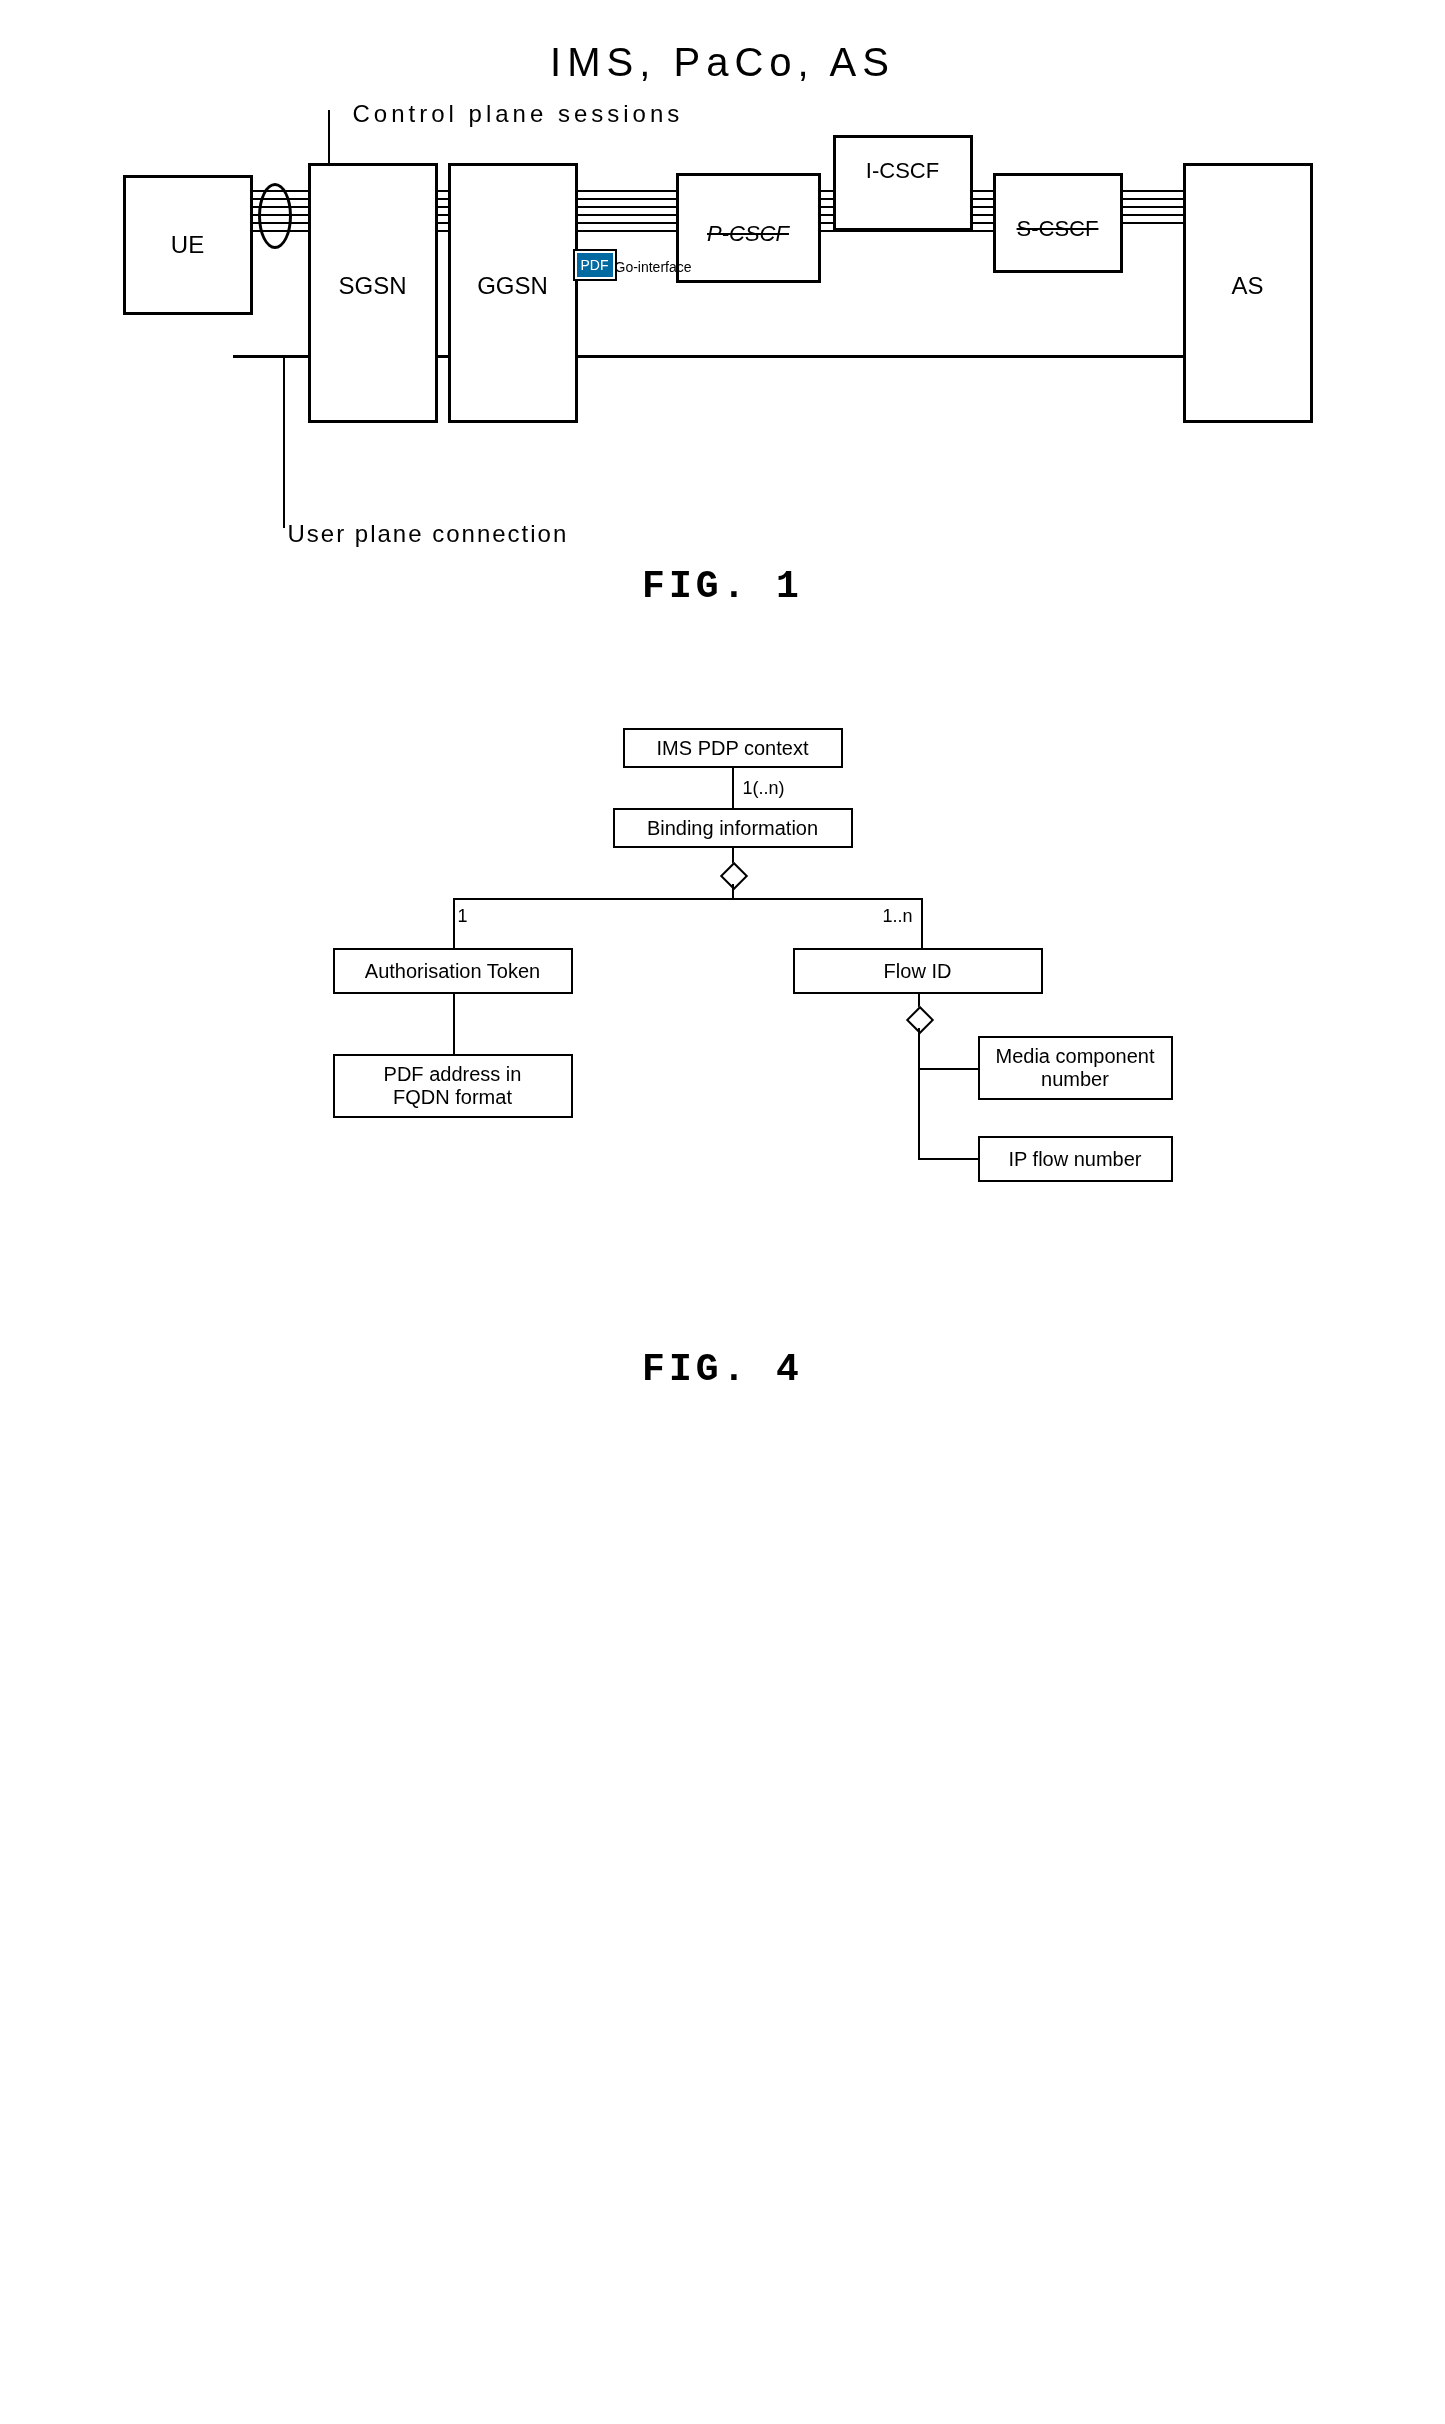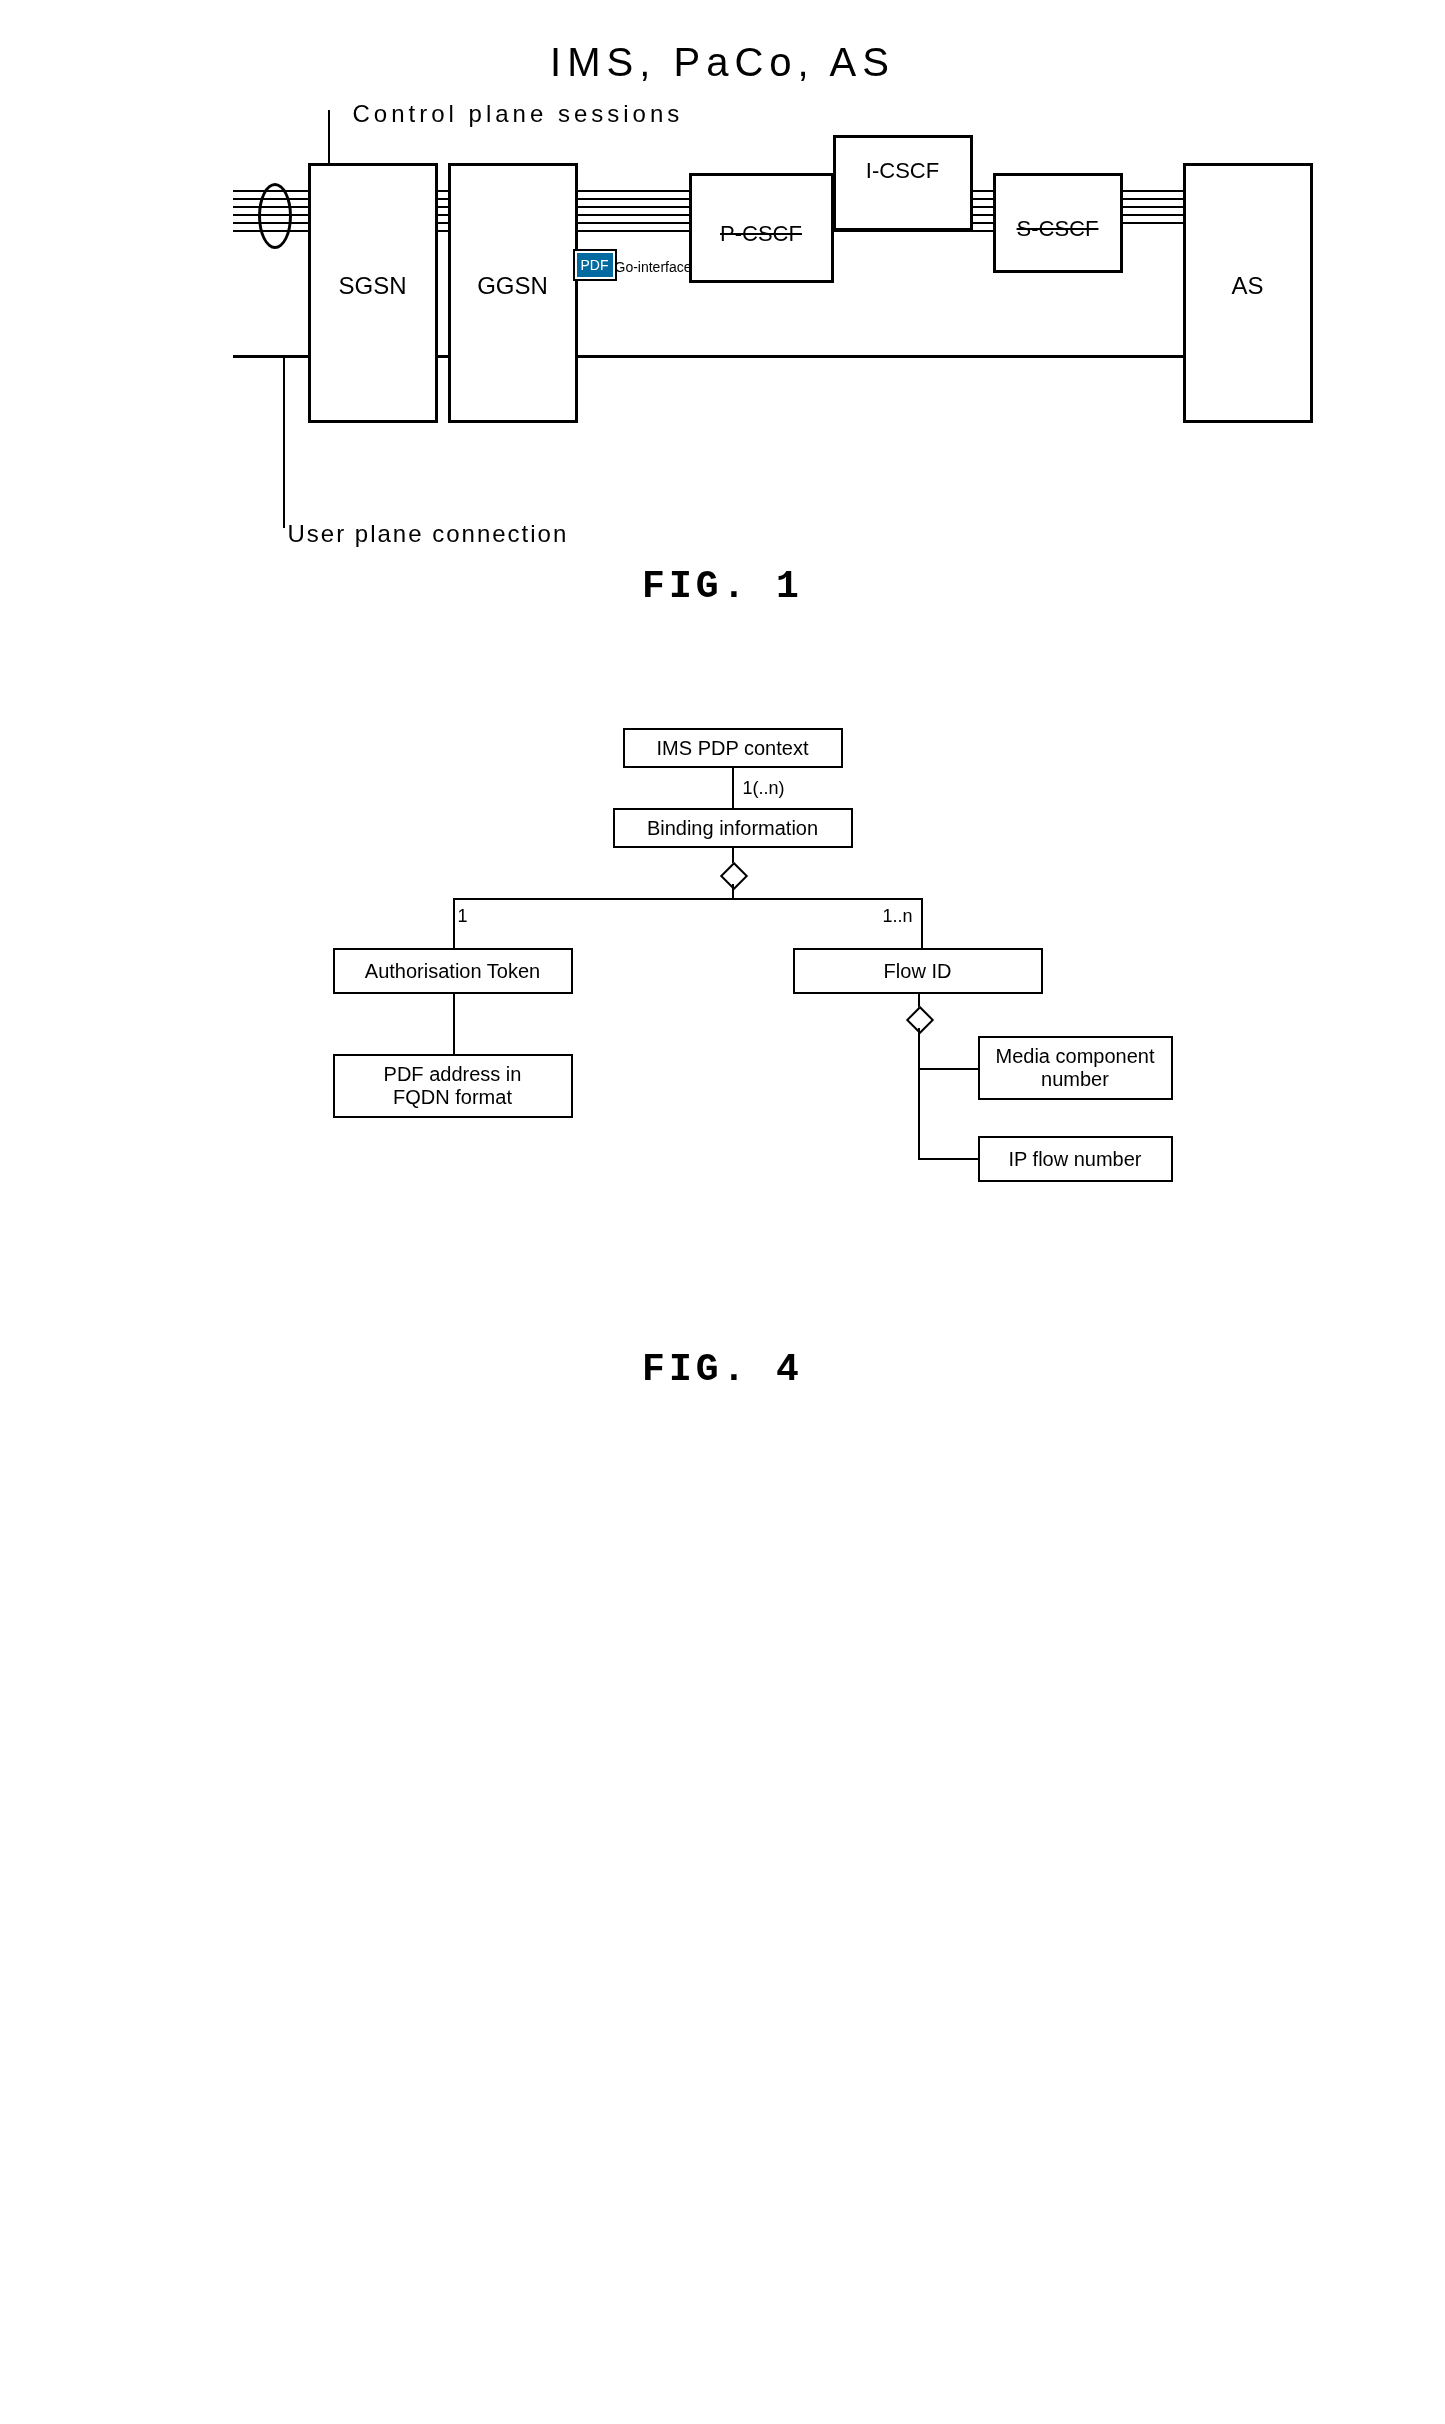--- a/index.html
+++ b/index.html
@@ -199,30 +199,33 @@
     <div class="cp-line" style="top:73px; width:1000px;"></div>
     <div class="cp-line" style="top:81px; width:1000px;"></div>
     <div class="cp-line" style="top:89px; width:1000px;"></div>
     <div class="cp-line" style="top:97px; width:1000px;"></div>
     <div class="cp-line" style="top:105px; width:800px;"></div>
 
     <div class="up-line"></div>
 
     <div class="ring"></div>
 
+    <div class="box" style="left:0; top:50px; width:130px; height:140px; z-index:5;">
+      <span>UE</span>
+    </div>
 
     <div class="box" style="left:185px; top:38px; width:130px; height:260px; z-index:5;">
       <span style="position:absolute; bottom:120px;">SGSN</span>
     </div>
 
     <div class="box" style="left:325px; top:38px; width:130px; height:260px; z-index:5;">
       <span style="position:absolute; bottom:120px;">GGSN</span>
     </div>
 
-    <div class="box med" style="left:566px; top:48px; width:145px; height:110px; z-index:5; justify-content:center; align-items:flex-start; padding-top:45px;">
+    <div class="box med" style="left:553px; top:48px; width:145px; height:110px; z-index:5; justify-content:center; align-items:flex-start; padding-top:45px;font-style:italic;">
       <span style="text-decoration:line-through;">P-CSCF</span>
     </div>
 
     <div class="box med" style="left:710px; top:10px; width:140px; height:96px; z-index:6; align-items:flex-start; padding-top:20px;">
       <span>I-CSCF</span>
     </div>
 
     <div class="box med" style="left:870px; top:48px; width:130px; height:100px; z-index:5; align-items:flex-start; padding-top:40px;">
       <span style="text-decoration:line-through;">S-CSCF</span>
     </div>

